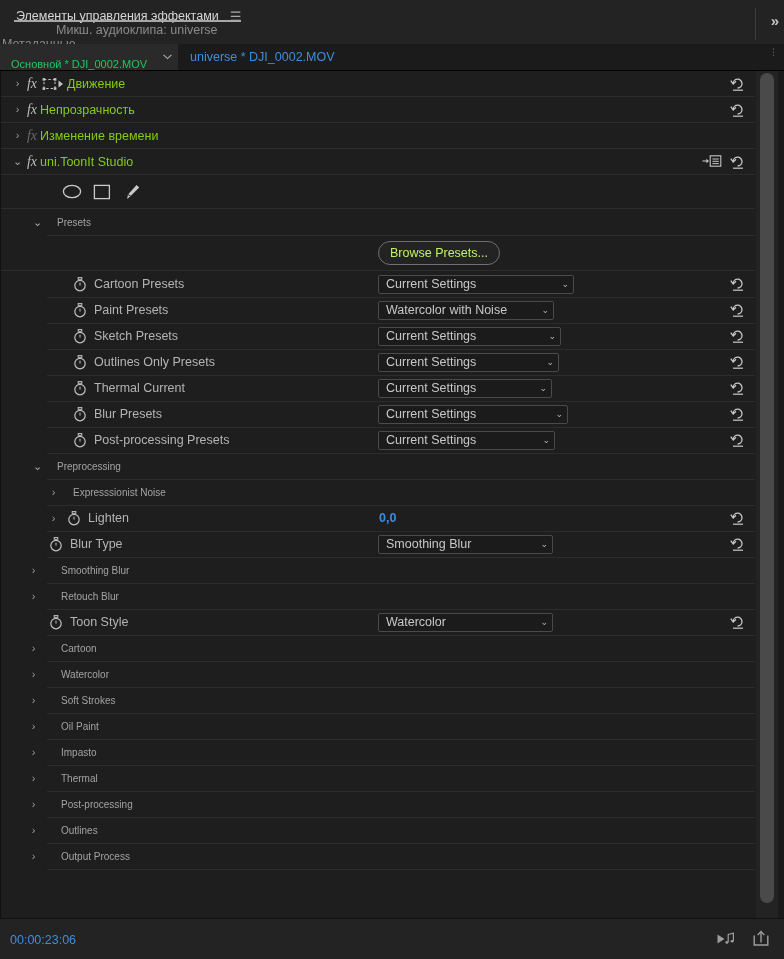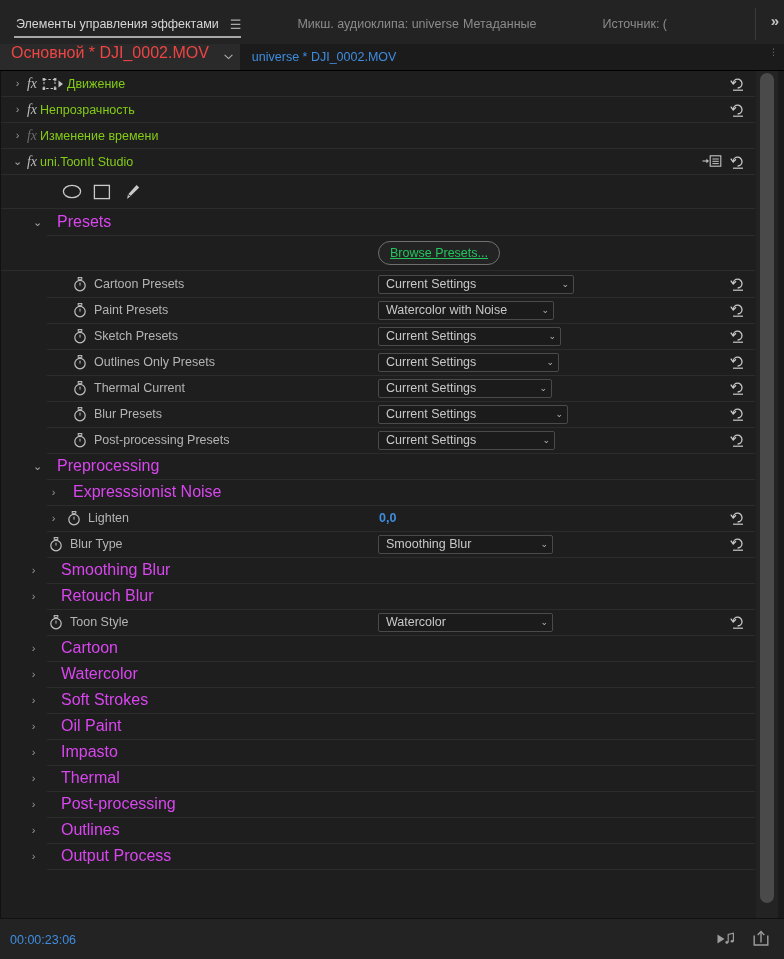--- a/index.html
+++ b/index.html
@@ -20,20 +20,21 @@
   
   .panel-tabbar {
     position: relative;
     height: 44px;
     background: #232323;
     display: flex;
     align-items: flex-start;
     padding-top: 9px;
     box-sizing: border-box;
     overflow: hidden;
+    flex-direction: column;
   }
   .ptab {
     position: relative;
     height: 30px;
     display: flex;
     align-items: center;
     white-space: nowrap;
     font-size: 12.5px;
     color: #8b8b8b;
     padding: 0 0 0 0;
@@ -83,25 +84,25 @@
     position: relative;
     height: 26px;
     background: #1b1b1b;
     display: flex;
     align-items: center;
     border-bottom: 1px solid #000;
   }
   .clip-seq {
     height: 26px;
     display: flex;
-    align-items: flex-start;
+    align-items: flex-end;
     padding: 0 9px 0 11px;
     background: #2a2a2a;
-    color: #ef4444;
-    font-size: 16px;
+    color: #22c55e;
+    font-size: 11px;
     white-space: nowrap;
   }
   .clip-chevron {
     width: 22px;
     height: 26px;
     display: flex;
     align-items: center;
     justify-content: center;
     background: #2a2a2a;
     color: #b0b0b0;
@@ -255,22 +256,22 @@
     width: 30px;
     height: 22px;
     display: flex;
     align-items: center;
     justify-content: center;
     color: #c9c9c9;
   }
 
   
   .grp-label {
-    font-size: 16px;
-    color: #d946ef;
+    font-size: 10px;
+    color: #a3a3a3;
     white-space: nowrap;
   }
 
   
   .param-stopwatch {
     width: 18px;
     height: 18px;
     display: flex;
     align-items: center;
     justify-content: center;
@@ -324,27 +325,26 @@
   }
   .browse-btn {
     position: absolute;
     left: 377px;
     top: 6px;
     width: 122px;
     height: 24px;
     border: 1px solid #6f6f6f;
     border-radius: 12px;
     background: #232323;
-    color: #22c55e;
+    color: #bef264;
     font-size: 12.5px;
     display: flex;
     align-items: center;
     justify-content: center;
     box-sizing: border-box;
-    text-decoration: underline;
   }
 
   
   .vscroll {
     position: absolute;
     right: 6px;
     top: 0;
     width: 22px;
     height: 847px;
     background: #232323;

